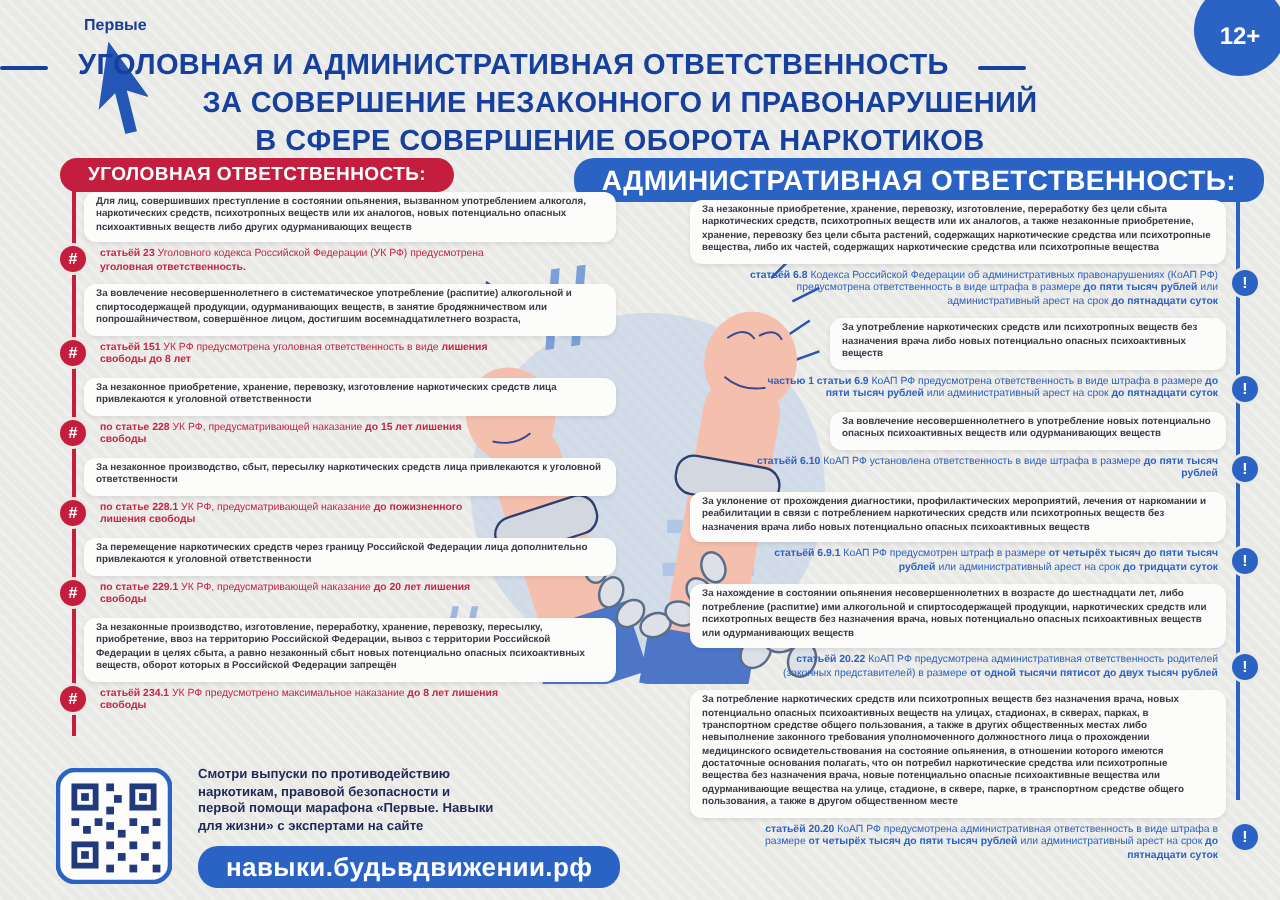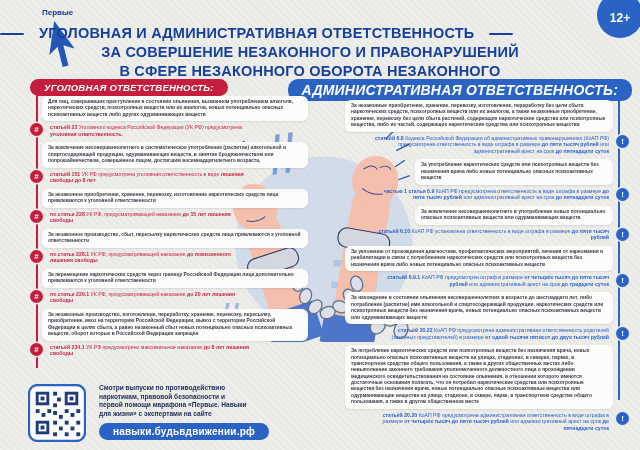--- a/index.html
+++ b/index.html
@@ -11,21 +11,21 @@
   .logo-arrow{position:absolute;left:46px;top:20px;}
   .age-badge{position:absolute;left:597px;top:-8px;width:46px;height:46px;border-radius:50%;
     background:#2b63c5;color:#fff;font-weight:bold;font-size:12px;display:flex;align-items:center;
     justify-content:center;padding-top:6px;box-sizing:border-box;}
   .title{position:absolute;top:24px;left:0;width:620px;text-align:center;color:#16409c;
     font-weight:800;font-size:14.5px;line-height:1.32;letter-spacing:.2px;}
   .t-row{display:flex;align-items:center;justify-content:flex-start;gap:15px;}
   .dash{width:24px;height:2px;background:#16409c;border-radius:1px;}
   
   .pill{position:absolute;top:79px;color:#fff;font-weight:800;border-radius:10px;
-    padding:3px 14px;letter-spacing:.2px;font-style:italic;}
+    padding:3px 14px;letter-spacing:.2px;}
   .pill-red{left:30px;background:#c41d3d;font-size:9.5px;}
   .pill-blue{right:8px;background:#2b63c5;font-size:14px;}
   
   .vline{position:absolute;width:2px;z-index:1;}
   .vline-red{left:36px;top:92px;height:276px;background:#c41d3d;}
   .vline-blue{left:618px;top:96px;height:304px;background:#2b63c5;}
   
   .col{position:absolute;z-index:2;display:flex;flex-direction:column;gap:3px;}
   .col-left{left:30px;top:96px;width:278px;}
   .col-right{left:345px;top:100px;width:274px;}
@@ -44,21 +44,21 @@
   .col-left .statute{margin-left:7px;color:#c62545;max-width:200px;}
   .col-right .statute-row{justify-content:flex-end;}
   .col-right .statute{text-align:right;color:#2d62c3;margin-right:7px;max-width:235px;}
   .col-right .marker{margin-right:-10px;margin-top:1px;}
   .sb{font-weight:800;}
   
   .footer{position:absolute;left:28px;top:384px;display:flex;gap:13px;z-index:2;}
   .qr-box{flex:0 0 58px;}
   .footer-text{margin:0;width:150px;font-size:6.6px;line-height:1.32;font-weight:800;color:#1d2b56;}
   .site-btn{display:inline-block;margin-top:4px;background:#2b63c5;color:#fff;font-weight:800;
-    font-size:10px;border-radius:10px;padding:3px 14px;border:none;letter-spacing:.2px;}
+    font-size:13px;border-radius:10px;padding:3px 14px;border:none;letter-spacing:.2px;}
   .illus{position:absolute;left:216px;top:100px;z-index:1;}
 </style>
 </head>
 <body>
 
 <div class="poster">
 
   <span class="logo-text">Первые</span>
   <svg class="logo-arrow" width="28" height="48" viewBox="0 0 28 48">
     <g transform="rotate(-14 14 24)">
@@ -67,21 +67,21 @@
   </svg>
   <div class="age-badge">12+</div>
 
   <div class="title">
     <div class="t-row">
       <span class="dash"></span>
       <span>УГОЛОВНАЯ И АДМИНИСТРАТИВНАЯ ОТВЕТСТВЕННОСТЬ</span>
       <span class="dash"></span>
     </div>
     <div>ЗА СОВЕРШЕНИЕ НЕЗАКОННОГО И ПРАВОНАРУШЕНИЙ</div>
-    <div>В СФЕРЕ НЕЗАКОННОГО ОБОРОТА НЕЗАКОННОГО</div>
+    <div>В СФЕРЕ СОВЕРШЕНИЕ ОБОРОТА НАРКОТИКОВ</div>
   </div>
 
   <div class="pill pill-red">УГОЛОВНАЯ ОТВЕТСТВЕННОСТЬ:</div>
   <div class="pill pill-blue">АДМИНИСТРАТИВНАЯ ОТВЕТСТВЕННОСТЬ:</div>
 
   <div class="vline vline-red"></div>
   <div class="vline vline-blue"></div>
 
   <svg class="illus" width="212" height="242" viewBox="0 0 220 250">
     <circle cx="112" cy="150" r="92" fill="#bdd0ea" opacity="0.55"></circle>

